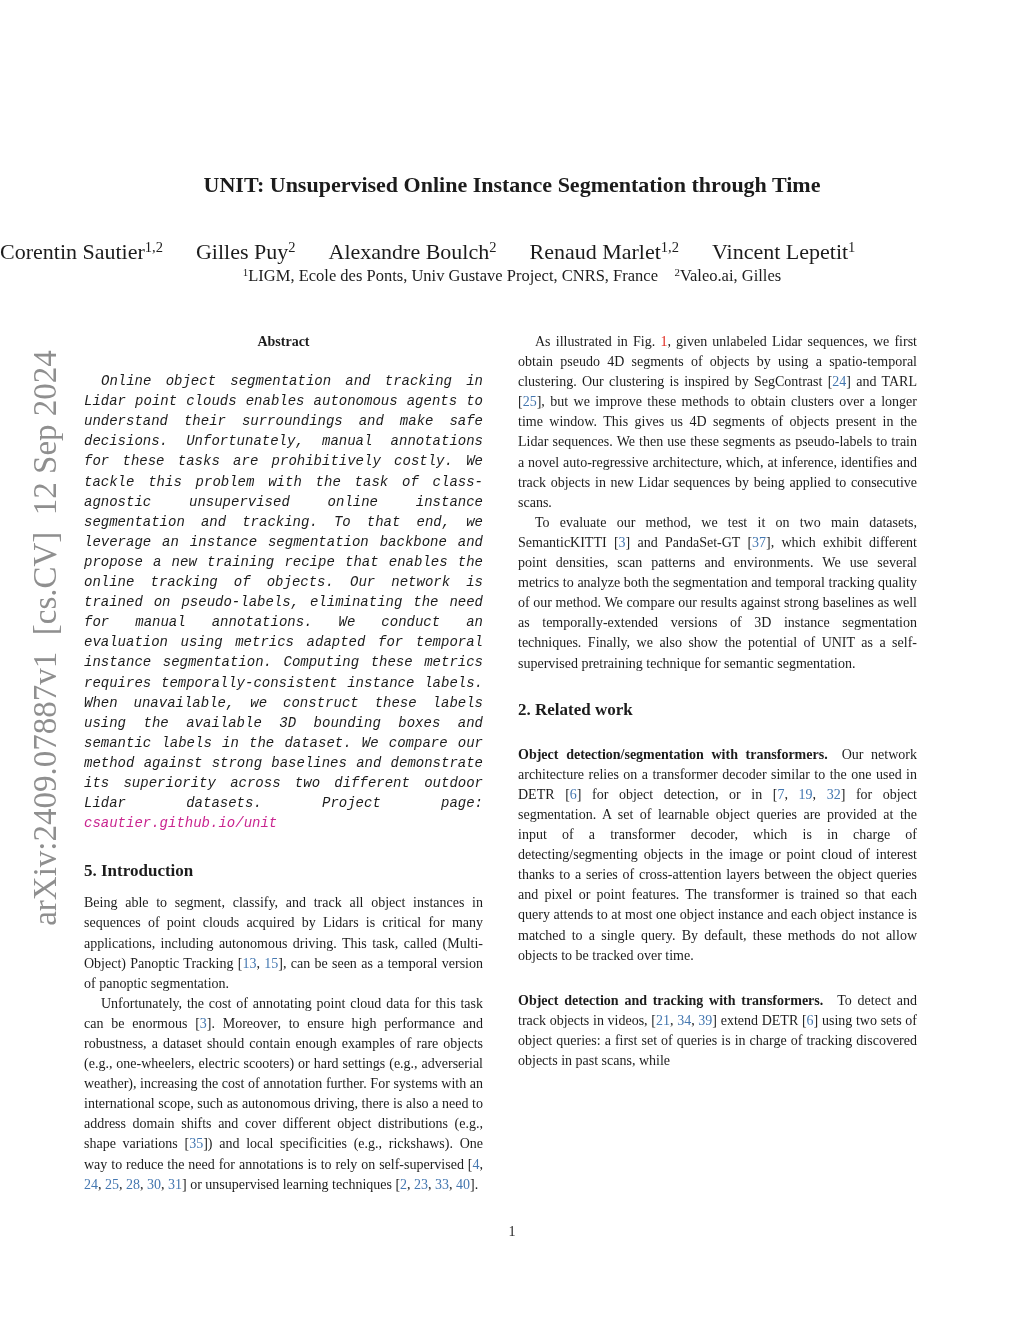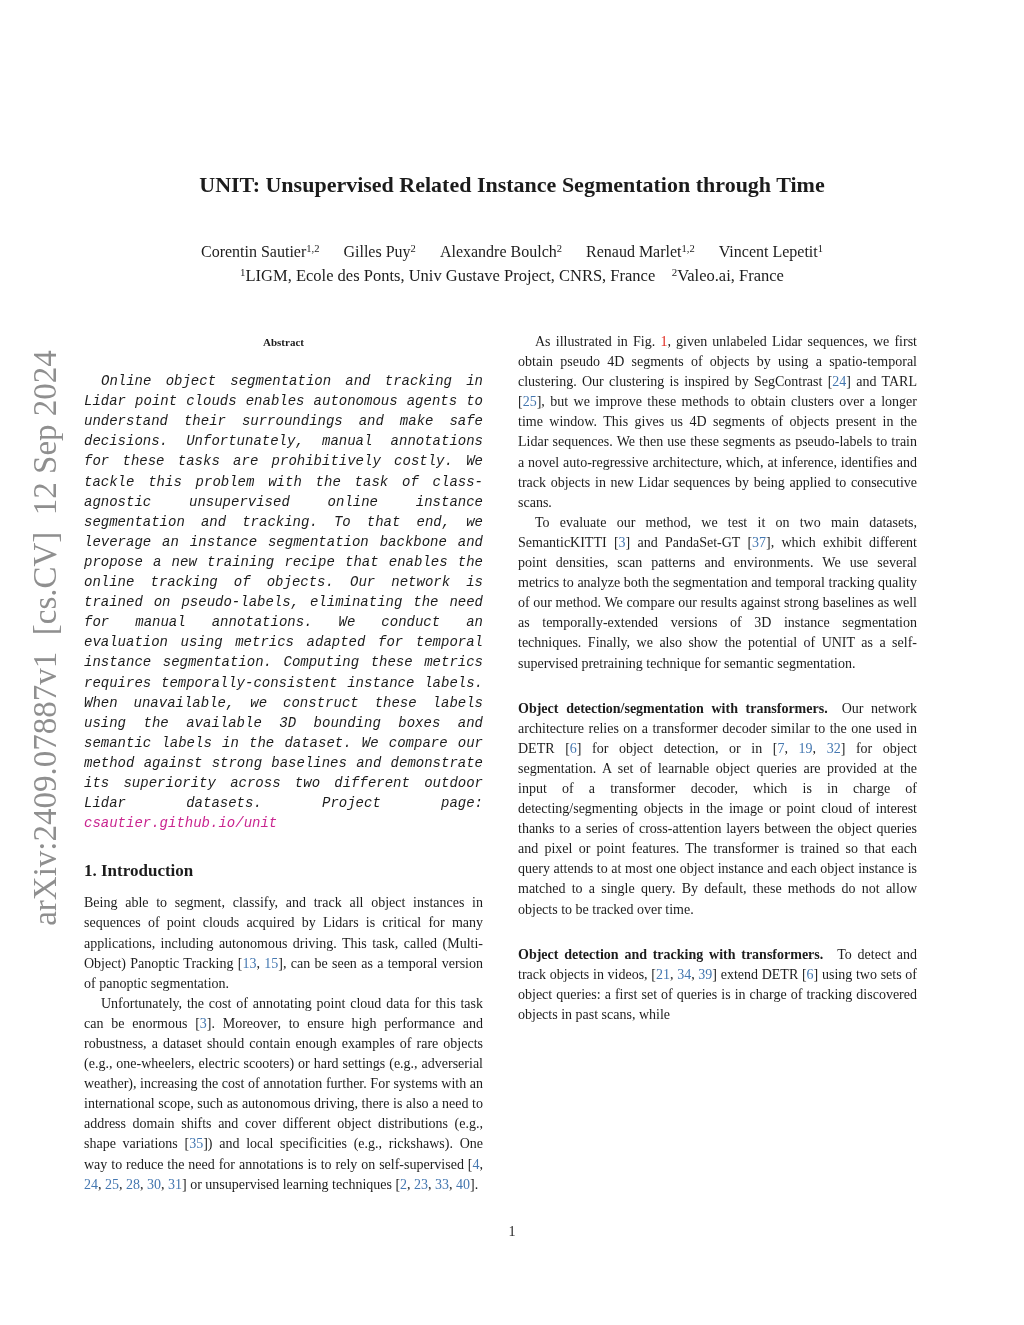--- a/index.html
+++ b/index.html
@@ -33,22 +33,22 @@
     text-align: center;
     font-size: 22px;
     font-weight: bold;
     margin: 0;
   }
   .authors {
     position: absolute;
     top: 240px;
     left: 0;
     right: 0;
-    text-align: center;
-    font-size: 16px;
+    text-align: left;
+    font-size: 22px;
     line-height: 24px;
   }
   .affils {
     position: absolute;
     top: 264px;
     left: 0;
     right: 0;
     text-align: center;
     font-size: 16.5px;
     line-height: 24px;
@@ -58,21 +58,21 @@
     top: 332px;
     width: 399px;
     text-align: justify;
     font-size: 14px;
     line-height: 20.1px;
   }
   .col-left  { left: 84px; }
   .col-right { left: 518px; }
   .abstract-heading {
     text-align: center;
-    font-size: 11px;
+    font-size: 14px;
     font-weight: bold;
     margin: 0 0 19px 0;
   }
   .abstract-body {
     font-style: italic;
     margin: 0;
     font-family: Liberation Mono, monospace;
   }
   .section-heading {
     font-size: 17px;
@@ -102,36 +102,37 @@
   .seg-figref { color: var(--figure-ref, #e0261c); }
   .seg-url    { color: var(--url, #c9258f); }
 </style>
 </head>
 <body>
 
 <div class="page">
 
   <div class="watermark">arXiv:2409.07887v1&nbsp;&nbsp;[cs.CV]&nbsp;&nbsp;12 Sep 2024</div>
 
-  <h1 class="title">UNIT: Unsupervised Related Instance Segmentation through Time</h1>
+  <h1 class="title">UNIT: Unsupervised Online Instance Segmentation through Time</h1>
 
   <div class="authors"><span>Corentin Sautier</span><span class="seg-sup">1,2</span><span>  Gilles Puy</span><span class="seg-sup">2</span><span>  Alexandre Boulch</span><span class="seg-sup">2</span><span>  Renaud Marlet</span><span class="seg-sup">1,2</span><span>  Vincent Lepetit</span><span class="seg-sup">1</span></div>
 
-  <div class="affils"><span class="seg-sup">1</span><span>LIGM, Ecole des Ponts, Univ Gustave Project, CNRS, France</span><span> </span><span class="seg-sup">2</span><span>Valeo.ai, France</span></div>
+  <div class="affils"><span class="seg-sup">1</span><span>LIGM, Ecole des Ponts, Univ Gustave Project, CNRS, France</span><span> </span><span class="seg-sup">2</span><span>Valeo.ai, Gilles</span></div>
 
   <div class="col col-left">
     <h2 class="abstract-heading">Abstract</h2>
     <p class="abstract-body indent"><span>Online object segmentation and tracking in Lidar point clouds enables autonomous agents to understand their surroundings and make safe decisions. Unfortunately, manual annotations for these tasks are prohibitively costly. We tackle this problem with the task of class-agnostic unsupervised online instance segmentation and tracking. To that end, we leverage an instance segmentation backbone and propose a new training recipe that enables the online tracking of objects. Our network is trained on pseudo-labels, eliminating the need for manual annotations. We conduct an evaluation using metrics adapted for temporal instance segmentation. Computing these metrics requires temporally-consistent instance labels. When unavailable, we construct these labels using the available 3D bounding boxes and semantic labels in the dataset. We compare our method against strong baselines and demonstrate its superiority across two different outdoor Lidar datasets. Project page: </span><span class="seg-url">csautier.github.io/unit</span></p>
-    <h3 class="section-heading">1. Introduction</h3>
+    <h3 class="section-heading">5. Introduction</h3>
     <p class="body-par"><span>Being able to segment, classify, and track all object instances in sequences of point clouds acquired by Lidars is critical for many applications, including autonomous driving. This task, called (Multi-Object) Panoptic Tracking [</span><span class="seg-cite">13</span><span>, </span><span class="seg-cite">15</span><span>], can be seen as a temporal version of panoptic segmentation.</span></p>
     <p class="body-par indent"><span>Unfortunately, the cost of annotating point cloud data for this task can be enormous [</span><span class="seg-cite">3</span><span>]. Moreover, to ensure high performance and robustness, a dataset should contain enough examples of rare objects (e.g., one-wheelers, electric scooters) or hard settings (e.g., adverserial weather), increasing the cost of annotation further. For systems with an international scope, such as autonomous driving, there is also a need to address domain shifts and cover different object distributions (e.g., shape variations [</span><span class="seg-cite">35</span><span>]) and local specificities (e.g., rickshaws). One way to reduce the need for annotations is to rely on self-supervised [</span><span class="seg-cite">4</span><span>, </span><span class="seg-cite">24</span><span>, </span><span class="seg-cite">25</span><span>, </span><span class="seg-cite">28</span><span>, </span><span class="seg-cite">30</span><span>, </span><span class="seg-cite">31</span><span>] or unsupervised learning techniques [</span><span class="seg-cite">2</span><span>, </span><span class="seg-cite">23</span><span>, </span><span class="seg-cite">33</span><span>, </span><span class="seg-cite">40</span><span>].</span></p>
   </div>
 
   <div class="col col-right">
     <p class="body-par indent"><span>As illustrated in Fig. </span><span class="seg-figref">1</span><span>, given unlabeled Lidar sequences, we first obtain pseudo 4D segments of objects by using a spatio-temporal clustering. Our clustering is inspired by SegContrast [</span><span class="seg-cite">24</span><span>] and TARL [</span><span class="seg-cite">25</span><span>], but we improve these methods to obtain clusters over a longer time window. This gives us 4D segments of objects present in the Lidar sequences. We then use these segments as pseudo-labels to train a novel auto-regressive architecture, which, at inference, identifies and track objects in new Lidar sequences by being applied to consecutive scans.</span></p>
     <p class="body-par indent"><span>To evaluate our method, we test it on two main datasets, SemanticKITTI [</span><span class="seg-cite">3</span><span>] and PandaSet-GT [</span><span class="seg-cite">37</span><span>], which exhibit different point densities, scan patterns and environments. We use several metrics to analyze both the segmentation and temporal tracking quality of our method. We compare our results against strong baselines as well as temporally-extended versions of 3D instance segmentation techniques. Finally, we also show the potential of UNIT as a self-supervised pretraining technique for semantic segmentation.</span></p>
+    <h3 class="section-heading">2. Related work</h3>
     <p class="body-par para-block"><span class="seg-b">Object detection/segmentation with transformers.</span><span> Our network architecture relies on a transformer decoder similar to the one used in DETR [</span><span class="seg-cite">6</span><span>] for object detection, or in [</span><span class="seg-cite">7</span><span>, </span><span class="seg-cite">19</span><span>, </span><span class="seg-cite">32</span><span>] for object segmentation. A set of learnable object queries are provided at the input of a transformer decoder, which is in charge of detecting/segmenting objects in the image or point cloud of interest thanks to a series of cross-attention layers between the object queries and pixel or point features. The transformer is trained so that each query attends to at most one object instance and each object instance is matched to a single query. By default, these methods do not allow objects to be tracked over time.</span></p>
     <p class="body-par para-block"><span class="seg-b">Object detection and tracking with transformers.</span><span> To detect and track objects in videos, [</span><span class="seg-cite">21</span><span>, </span><span class="seg-cite">34</span><span>, </span><span class="seg-cite">39</span><span>] extend DETR [</span><span class="seg-cite">6</span><span>] using two sets of object queries: a first set of queries is in charge of tracking discovered objects in past scans, while</span></p>
   </div>
 
   <footer class="pagenum">1</footer>
 
 </div>
 
 </body></html>

